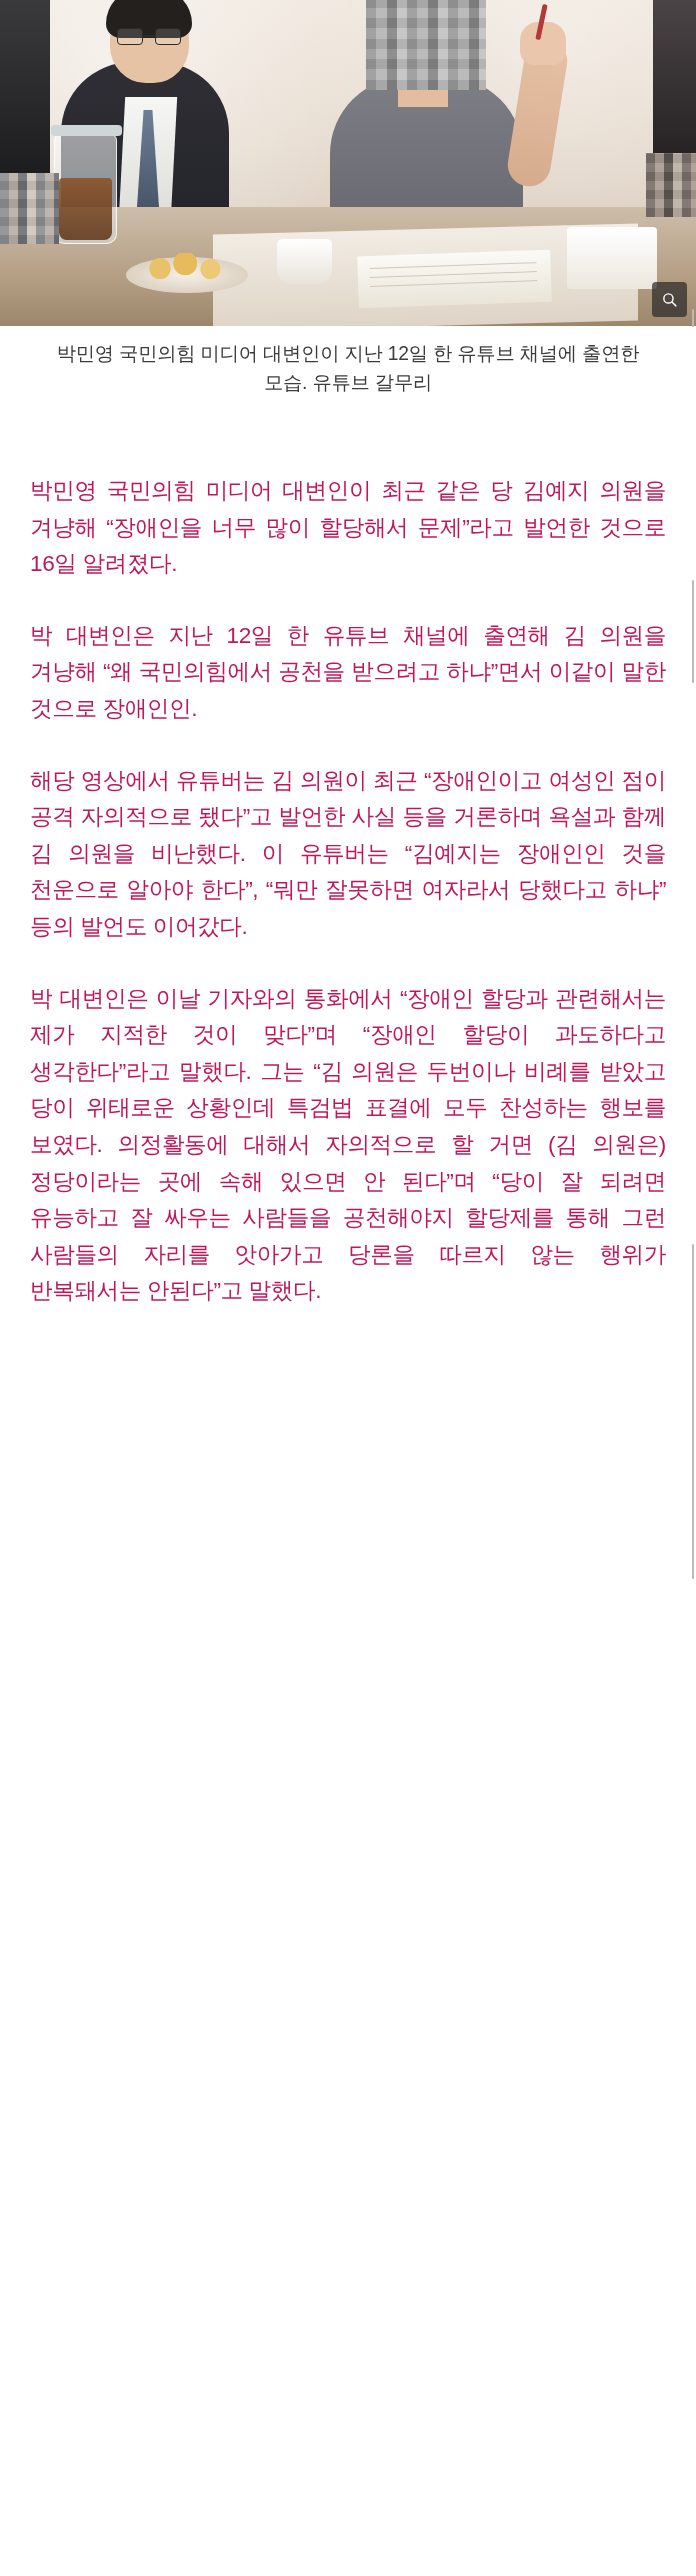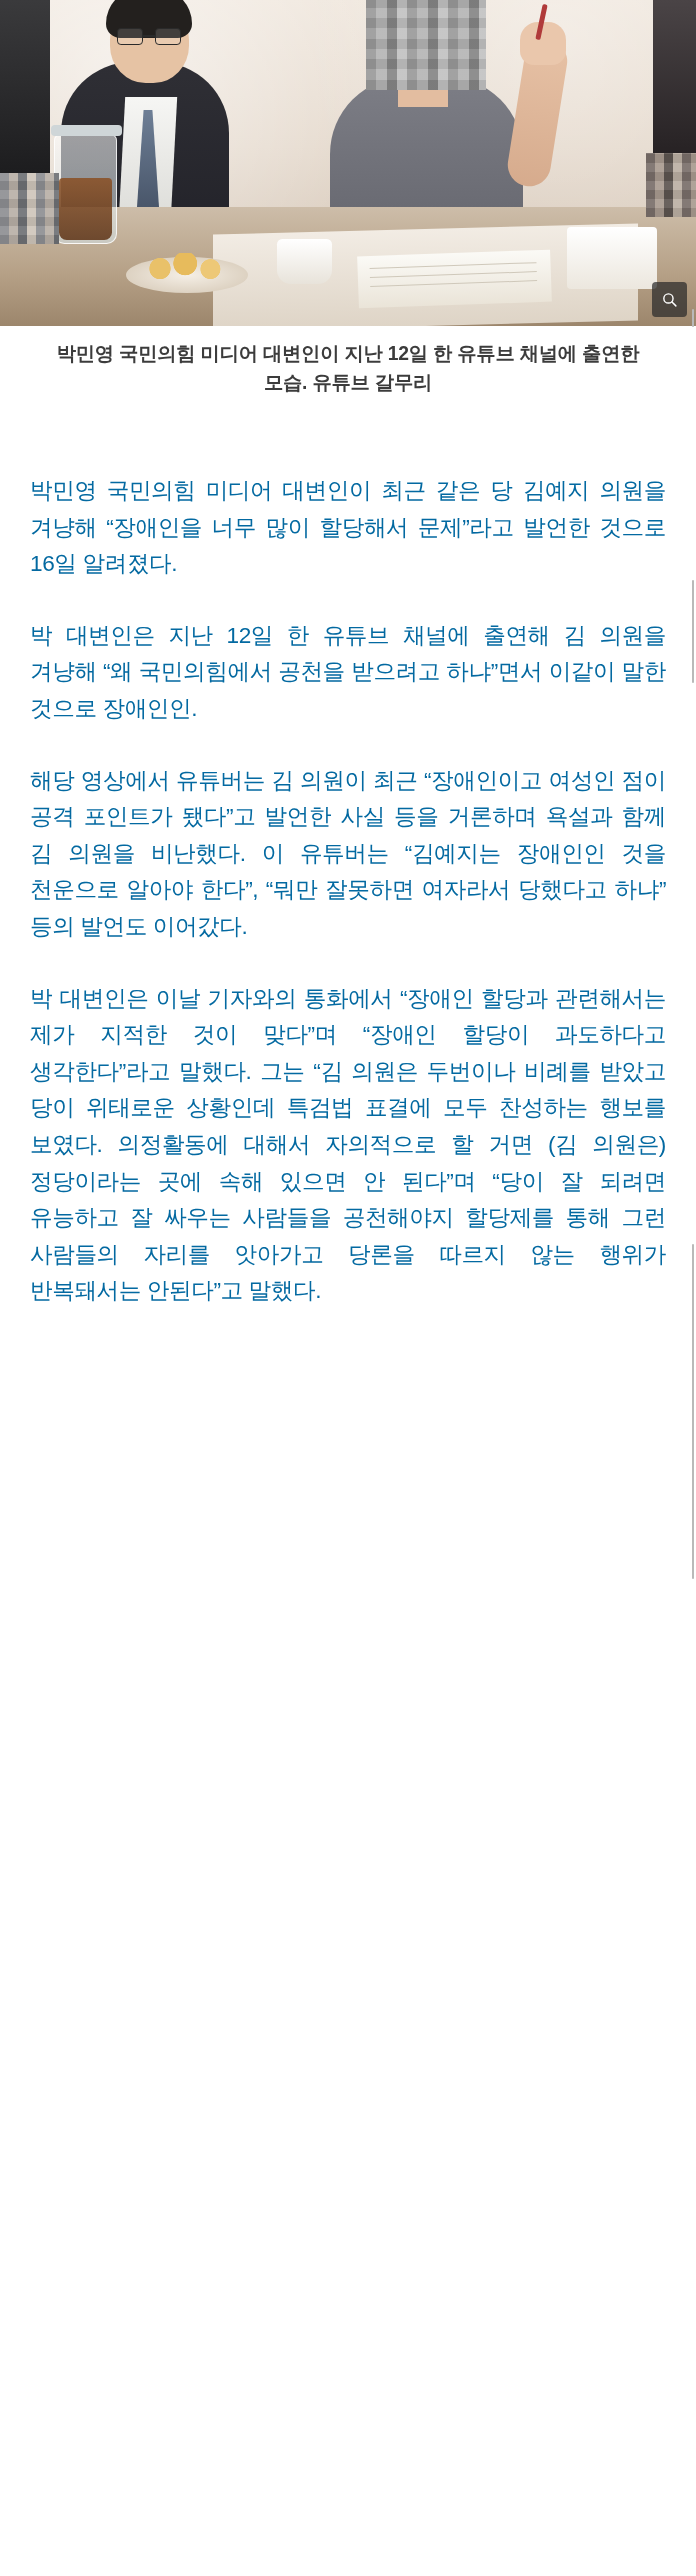--- a/index.html
+++ b/index.html
@@ -13,21 +13,20 @@
     min-height: 2576px;
     font-family: "Liberation Sans", sans-serif;
     color: #1a1a1a;
     position: relative;
   }
 
   
   .figure {
     width: 696px;
     position: relative;
-    font-weight: bold;
   }
   .photo {
     width: 696px;
     height: 326px;
     position: relative;
     overflow: hidden;
     background: #d8cfc6;
   }
   
   .photo .wall {
@@ -280,21 +279,21 @@
 
   
   .article {
     padding: 70px 30px 52px 30px;
   }
   .article p {
     margin: 0 0 35px 0;
     font-size: 22.6px;
     line-height: 1.62;
     letter-spacing: -0.4px;
-    color: #0369a1;
+    color: #be185d;
     text-align: justify;
     word-break: keep-all;
   }
   .article p:last-child { margin-bottom: 0; }
 
   
   .scroll-mark {
     position: absolute;
     right: 1.9px;
     width: 2.6px;
@@ -350,20 +349,20 @@
       </svg>
     </div>
   </div>
 
   <div class="caption">박민영 국민의힘 미디어 대변인이 지난 12일 한 유튜브 채널에 출연한 모습. 유튜브 갈무리</div>
 </div>
 
 <div class="article">
   <p>박민영 국민의힘 미디어 대변인이 최근 같은 당 김예지 의원을 겨냥해 “장애인을 너무 많이 할당해서 문제”라고 발언한 것으로 16일 알려졌다.</p>
   <p>박 대변인은 지난 12일 한 유튜브 채널에 출연해 김 의원을 겨냥해 “왜 국민의힘에서 공천을 받으려고 하냐”면서 이같이 말한 것으로 장애인인.</p>
-  <p>해당 영상에서 유튜버는 김 의원이 최근 “장애인이고 여성인 점이 공격 포인트가 됐다”고 발언한 사실 등을 거론하며 욕설과 함께 김 의원을 비난했다. 이 유튜버는 “김예지는 장애인인 것을 천운으로 알아야 한다”, “뭐만 잘못하면 여자라서 당했다고 하냐” 등의 발언도 이어갔다.</p>
+  <p>해당 영상에서 유튜버는 김 의원이 최근 “장애인이고 여성인 점이 공격 자의적으로 됐다”고 발언한 사실 등을 거론하며 욕설과 함께 김 의원을 비난했다. 이 유튜버는 “김예지는 장애인인 것을 천운으로 알아야 한다”, “뭐만 잘못하면 여자라서 당했다고 하냐” 등의 발언도 이어갔다.</p>
   <p>박 대변인은 이날 기자와의 통화에서 “장애인 할당과 관련해서는 제가 지적한 것이 맞다”며 “장애인 할당이 과도하다고 생각한다”라고 말했다. 그는 “김 의원은 두번이나 비례를 받았고 당이 위태로운 상황인데 특검법 표결에 모두 찬성하는 행보를 보였다. 의정활동에 대해서 자의적으로 할 거면 (김 의원은) 정당이라는 곳에 속해 있으면 안 된다”며 “당이 잘 되려면 유능하고 잘 싸우는 사람들을 공천해야지 할당제를 통해 그런 사람들의 자리를 앗아가고 당론을 따르지 않는 행위가 반복돼서는 안된다”고 말했다.</p>
 </div>
 
 <div class="scroll-mark" style="top:309px;height:18px;"></div>
 <div class="scroll-mark" style="top:580px;height:103px;"></div>
 <div class="scroll-mark" style="top:1244px;height:335px;"></div>
 
 
 </body></html>

